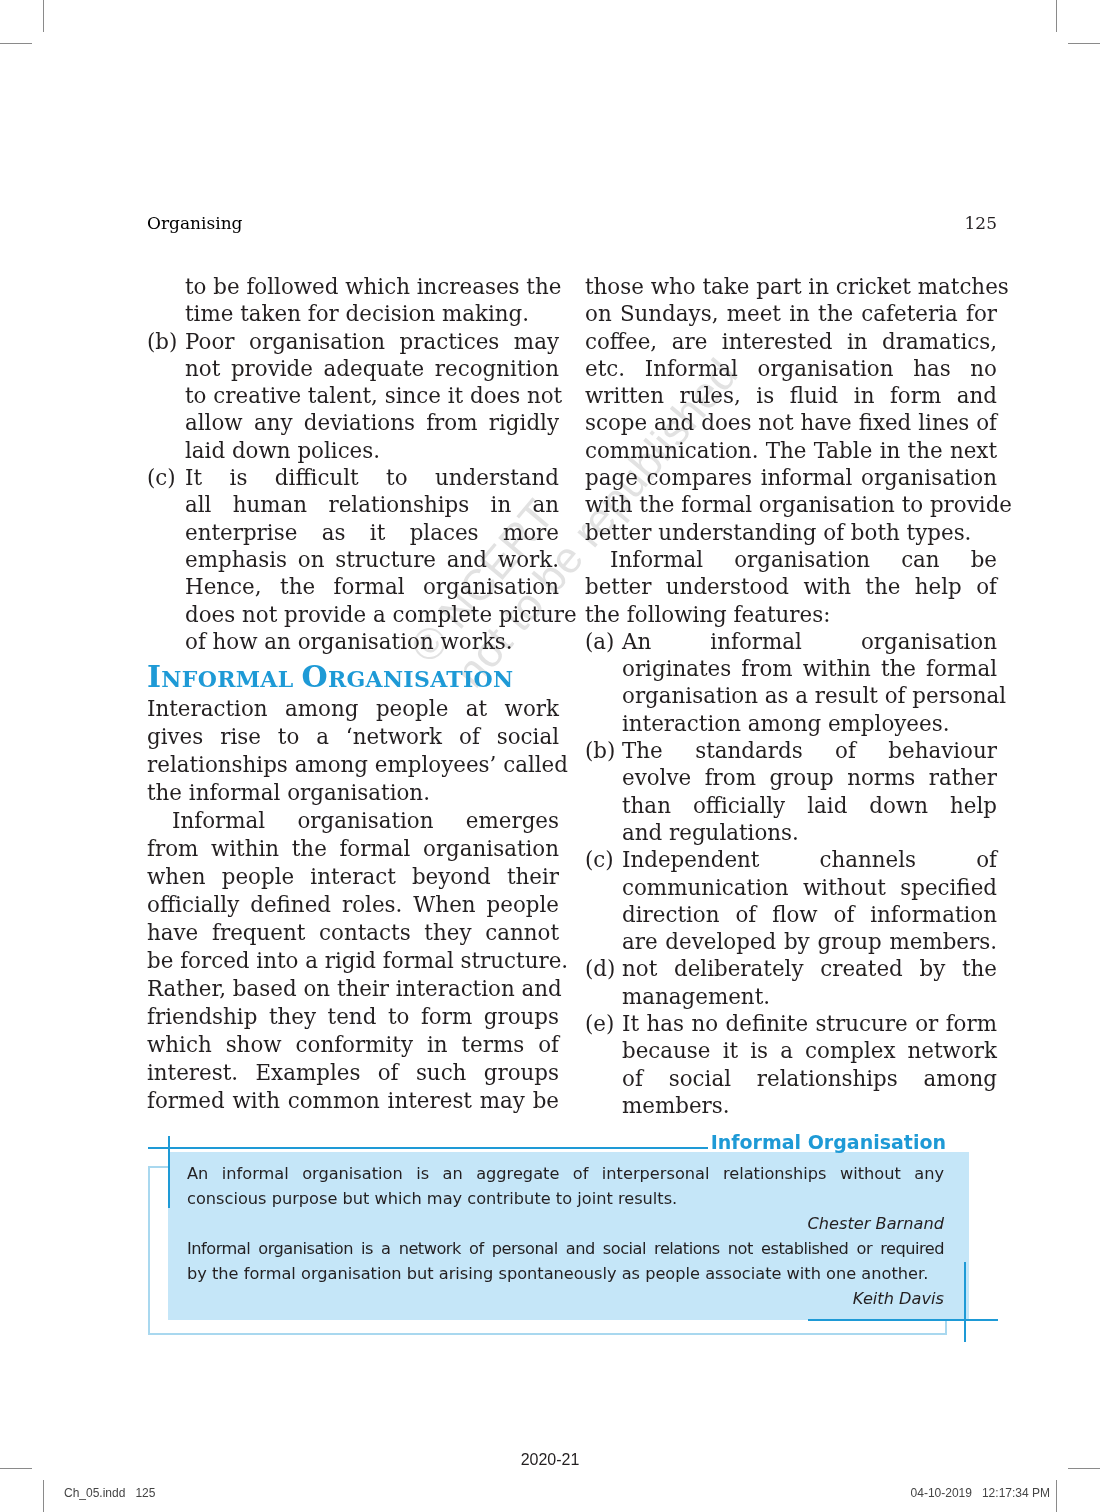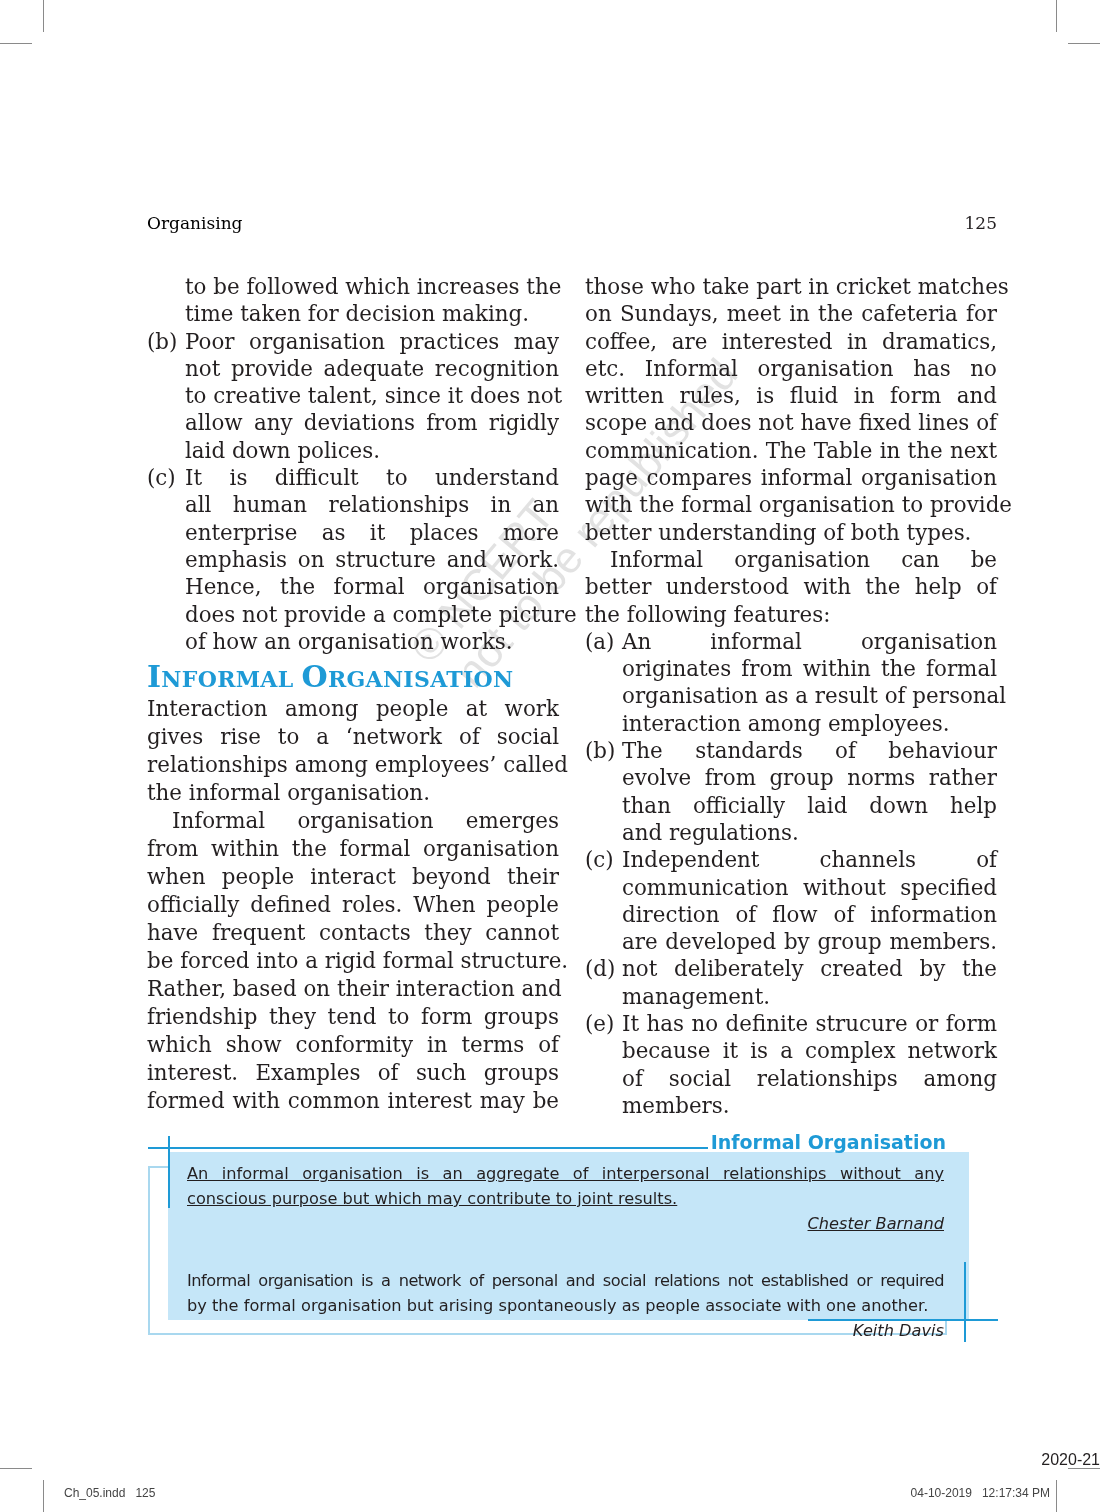--- a/index.html
+++ b/index.html
@@ -19,21 +19,21 @@
   .section-heading { font-family: "DejaVu Serif", "Liberation Serif", serif; color: #1e9ad6; font-weight: bold; font-size: 22px; letter-spacing: 0.3px; height: 40px; line-height: 40px; margin-top: 2px; }
   .section-heading .big { font-size: 30px; }
   .watermark { position: absolute; left: 400px; top: 640px; width: 340px; font-family: "Liberation Sans", sans-serif; font-size: 44px; color: rgba(150,150,150,0.28); transform: rotate(-50deg); transform-origin: left top; white-space: nowrap; pointer-events: none; line-height: 50px; }
   .def-box-outline { position: absolute; left: 148px; top: 1166px; width: 799px; height: 169px; border: 2px solid #a9d8ef; box-sizing: border-box; }
   .def-box { position: absolute; left: 168px; top: 1152px; width: 801px; height: 168px; background: #c5e6f8; }
   .def-title { position: absolute; top: 1131px; right: 154px; font-family: "DejaVu Sans", "Liberation Sans", sans-serif; font-weight: bold; color: #1e9ad6; font-size: 19px; }
   .bl { position: absolute; background: #1e9ad6; }
   .def-text { position: absolute; left: 187px; width: 757px; font-family: "DejaVu Sans", "Liberation Sans", sans-serif; font-size: 16.2px; line-height: 25px; color: #231f20; }
   .def-text .ln { height: 25px; }
   .def-author { text-align: right; font-style: italic; display: block; height: 25px; }
-  .footer-year { position: absolute; top: 1451px; left: 0; width: 1100px; text-align: right; font-family: "Liberation Sans", sans-serif; font-size: 16px; color: #231f20; }
+  .footer-year { position: absolute; top: 1451px; left: 0; width: 1100px; text-align: center; font-family: "Liberation Sans", sans-serif; font-size: 16px; color: #231f20; }
   .slug-left { position: absolute; top: 1486px; left: 64px; font-family: "Liberation Sans", sans-serif; font-size: 12px; color: #444; }
   .slug-right { position: absolute; top: 1486px; right: 50px; font-family: "Liberation Sans", sans-serif; font-size: 12px; color: #444; }
 </style>
 </head>
 <body>
 
 <div class="crop" style="left:43px;top:0;width:1px;height:32px;"></div>
 <div class="crop" style="left:0;top:43px;width:32px;height:1px;"></div>
 <div class="crop" style="left:1056px;top:0;width:1px;height:32px;"></div>
 <div class="crop" style="left:1068px;top:43px;width:32px;height:1px;"></div>
@@ -158,26 +158,26 @@
 </div>
 
 <div class="def-box-outline"></div>
 <div class="def-box"></div>
 <div class="bl" style="left:148px;top:1147px;width:560px;height:2px;"></div>
 <div class="bl" style="left:168px;top:1136px;width:2px;height:72px;"></div>
 <div class="bl" style="left:808px;top:1319px;width:190px;height:2px;"></div>
 <div class="bl" style="left:964px;top:1262px;width:2px;height:80px;"></div>
 <div class="def-title">Informal Organisation</div>
 
-<div class="def-text" style="top:1161px;text-decoration:underline;">
+<div class="def-text" style="top:1161px;">
   <span class="ln">An informal organisation is an aggregate of interpersonal relationships without any</span>
   <span class="ln last">conscious purpose but which may contribute to joint results.</span>
   <span class="def-author">Chester Barnand</span>
 </div>
 <div class="def-text" style="top:1236px;">
-  <span class="ln" style="letter-spacing:-0.5px;margin-top:32px;">Informal organisation is a network of personal and social relations not established or required</span>
+  <span class="ln" style="letter-spacing:-0.5px;">Informal organisation is a network of personal and social relations not established or required</span>
   <span class="ln last">by the formal organisation but arising spontaneously as people associate with one another.</span>
   <span class="def-author">Keith Davis</span>
 </div>
 
 <div class="footer-year">2020-21</div>
 <div class="slug-left" style="white-space:pre;">Ch_05.indd   125</div>
 <div class="slug-right" style="white-space:pre;">04-10-2019   12:17:34 PM</div>
 
 </body></html>

